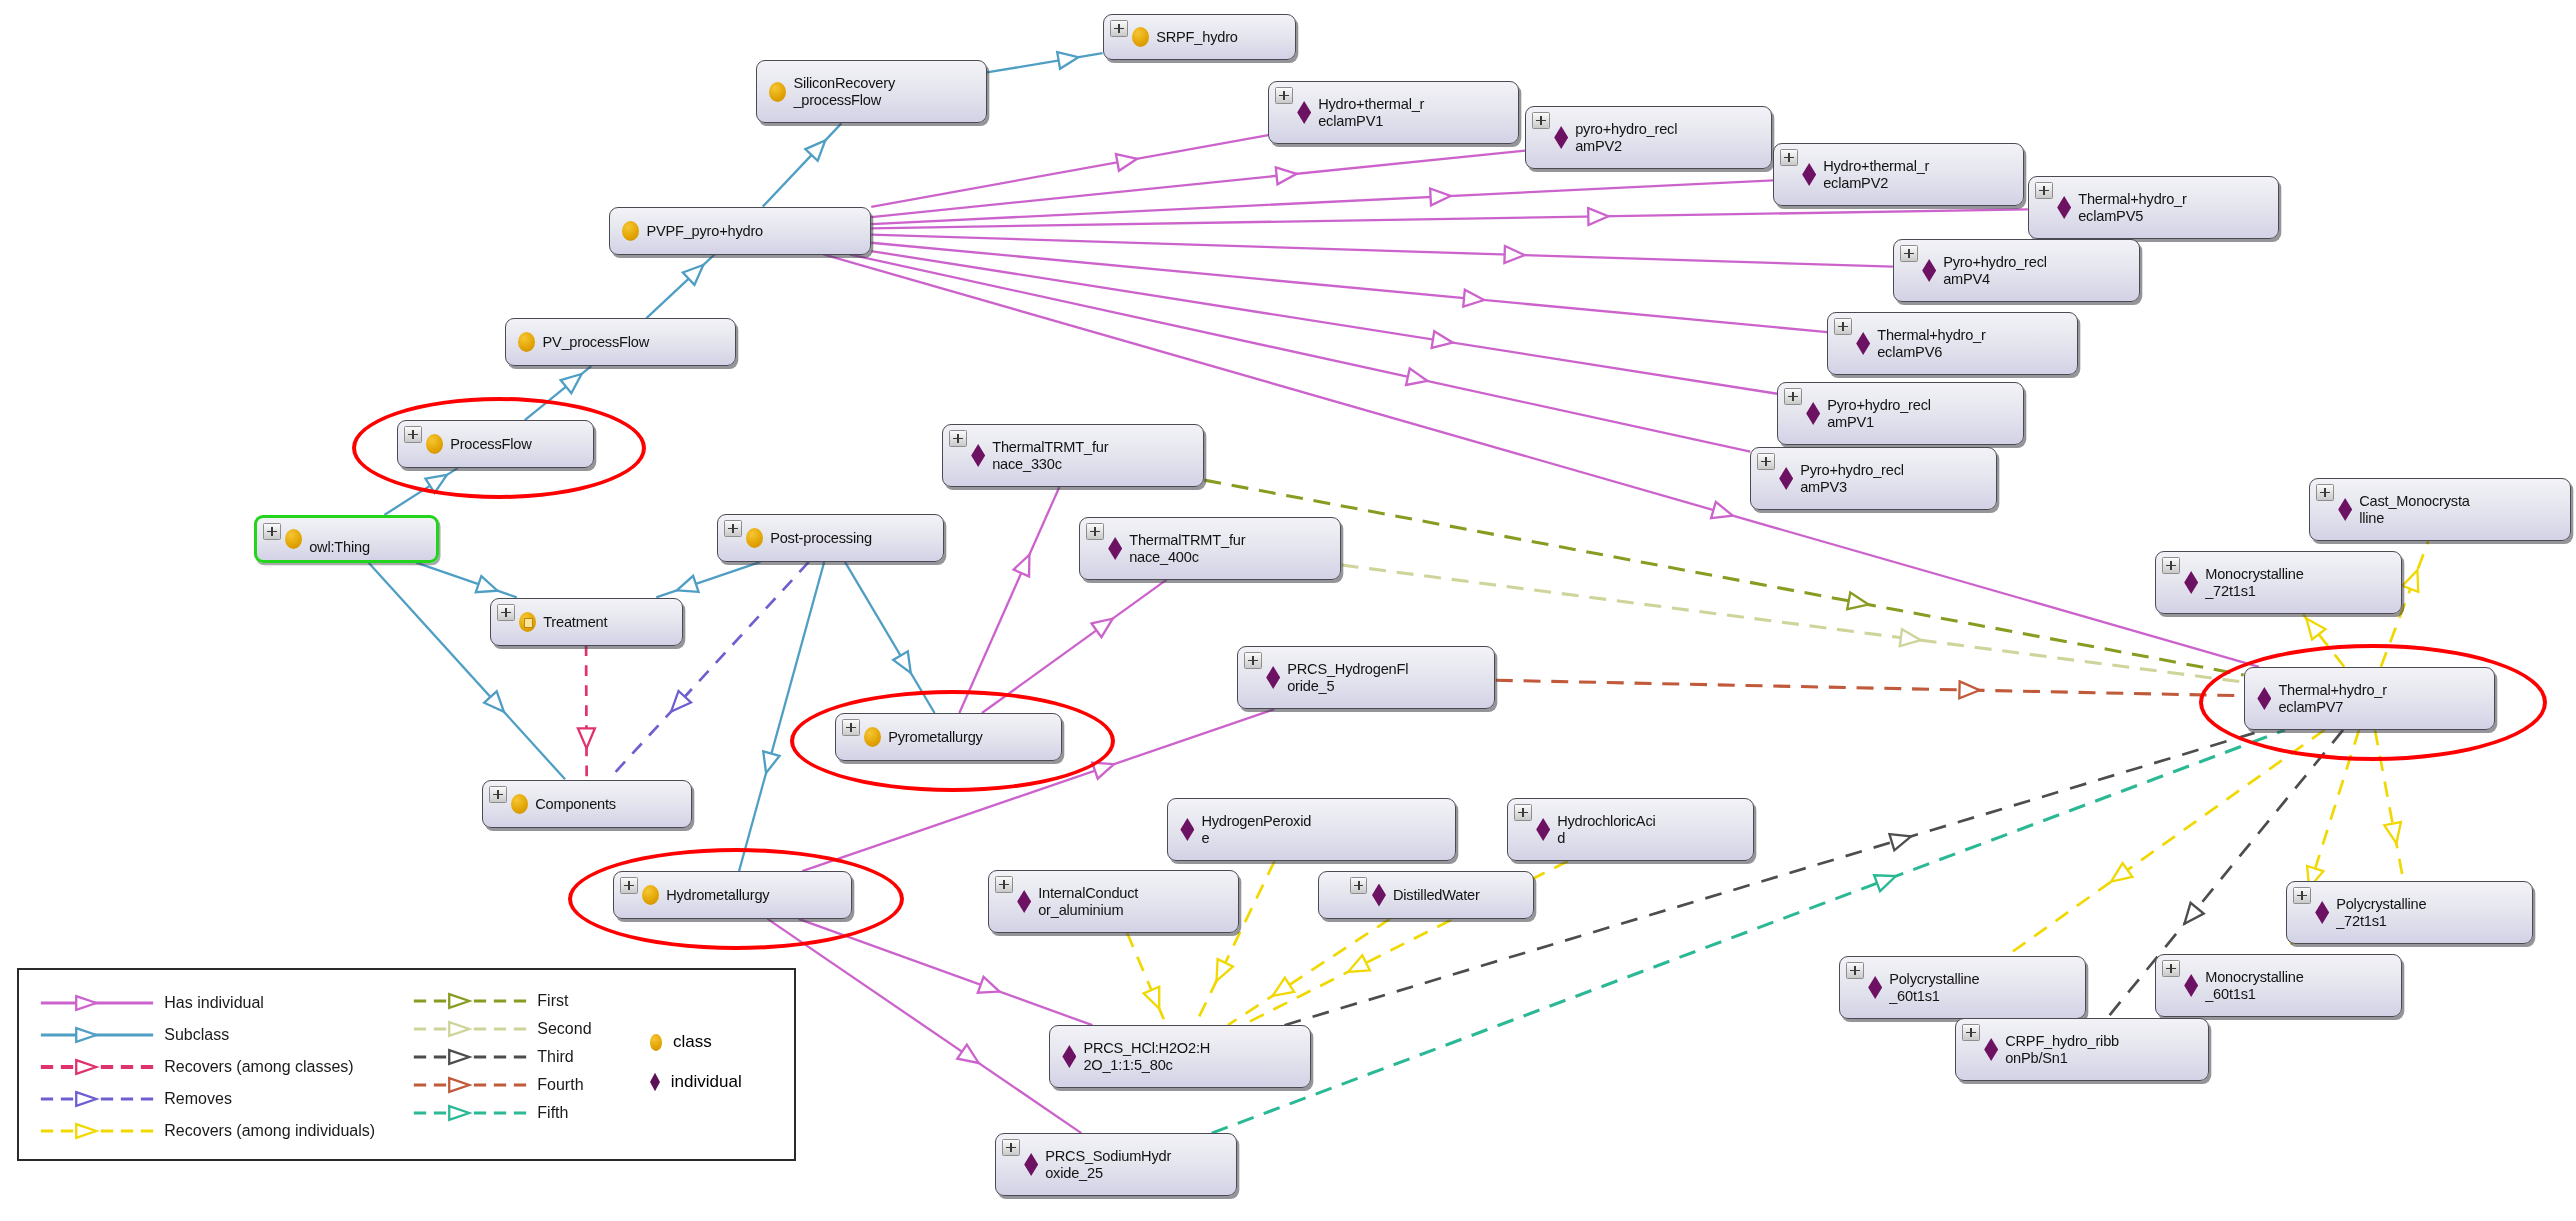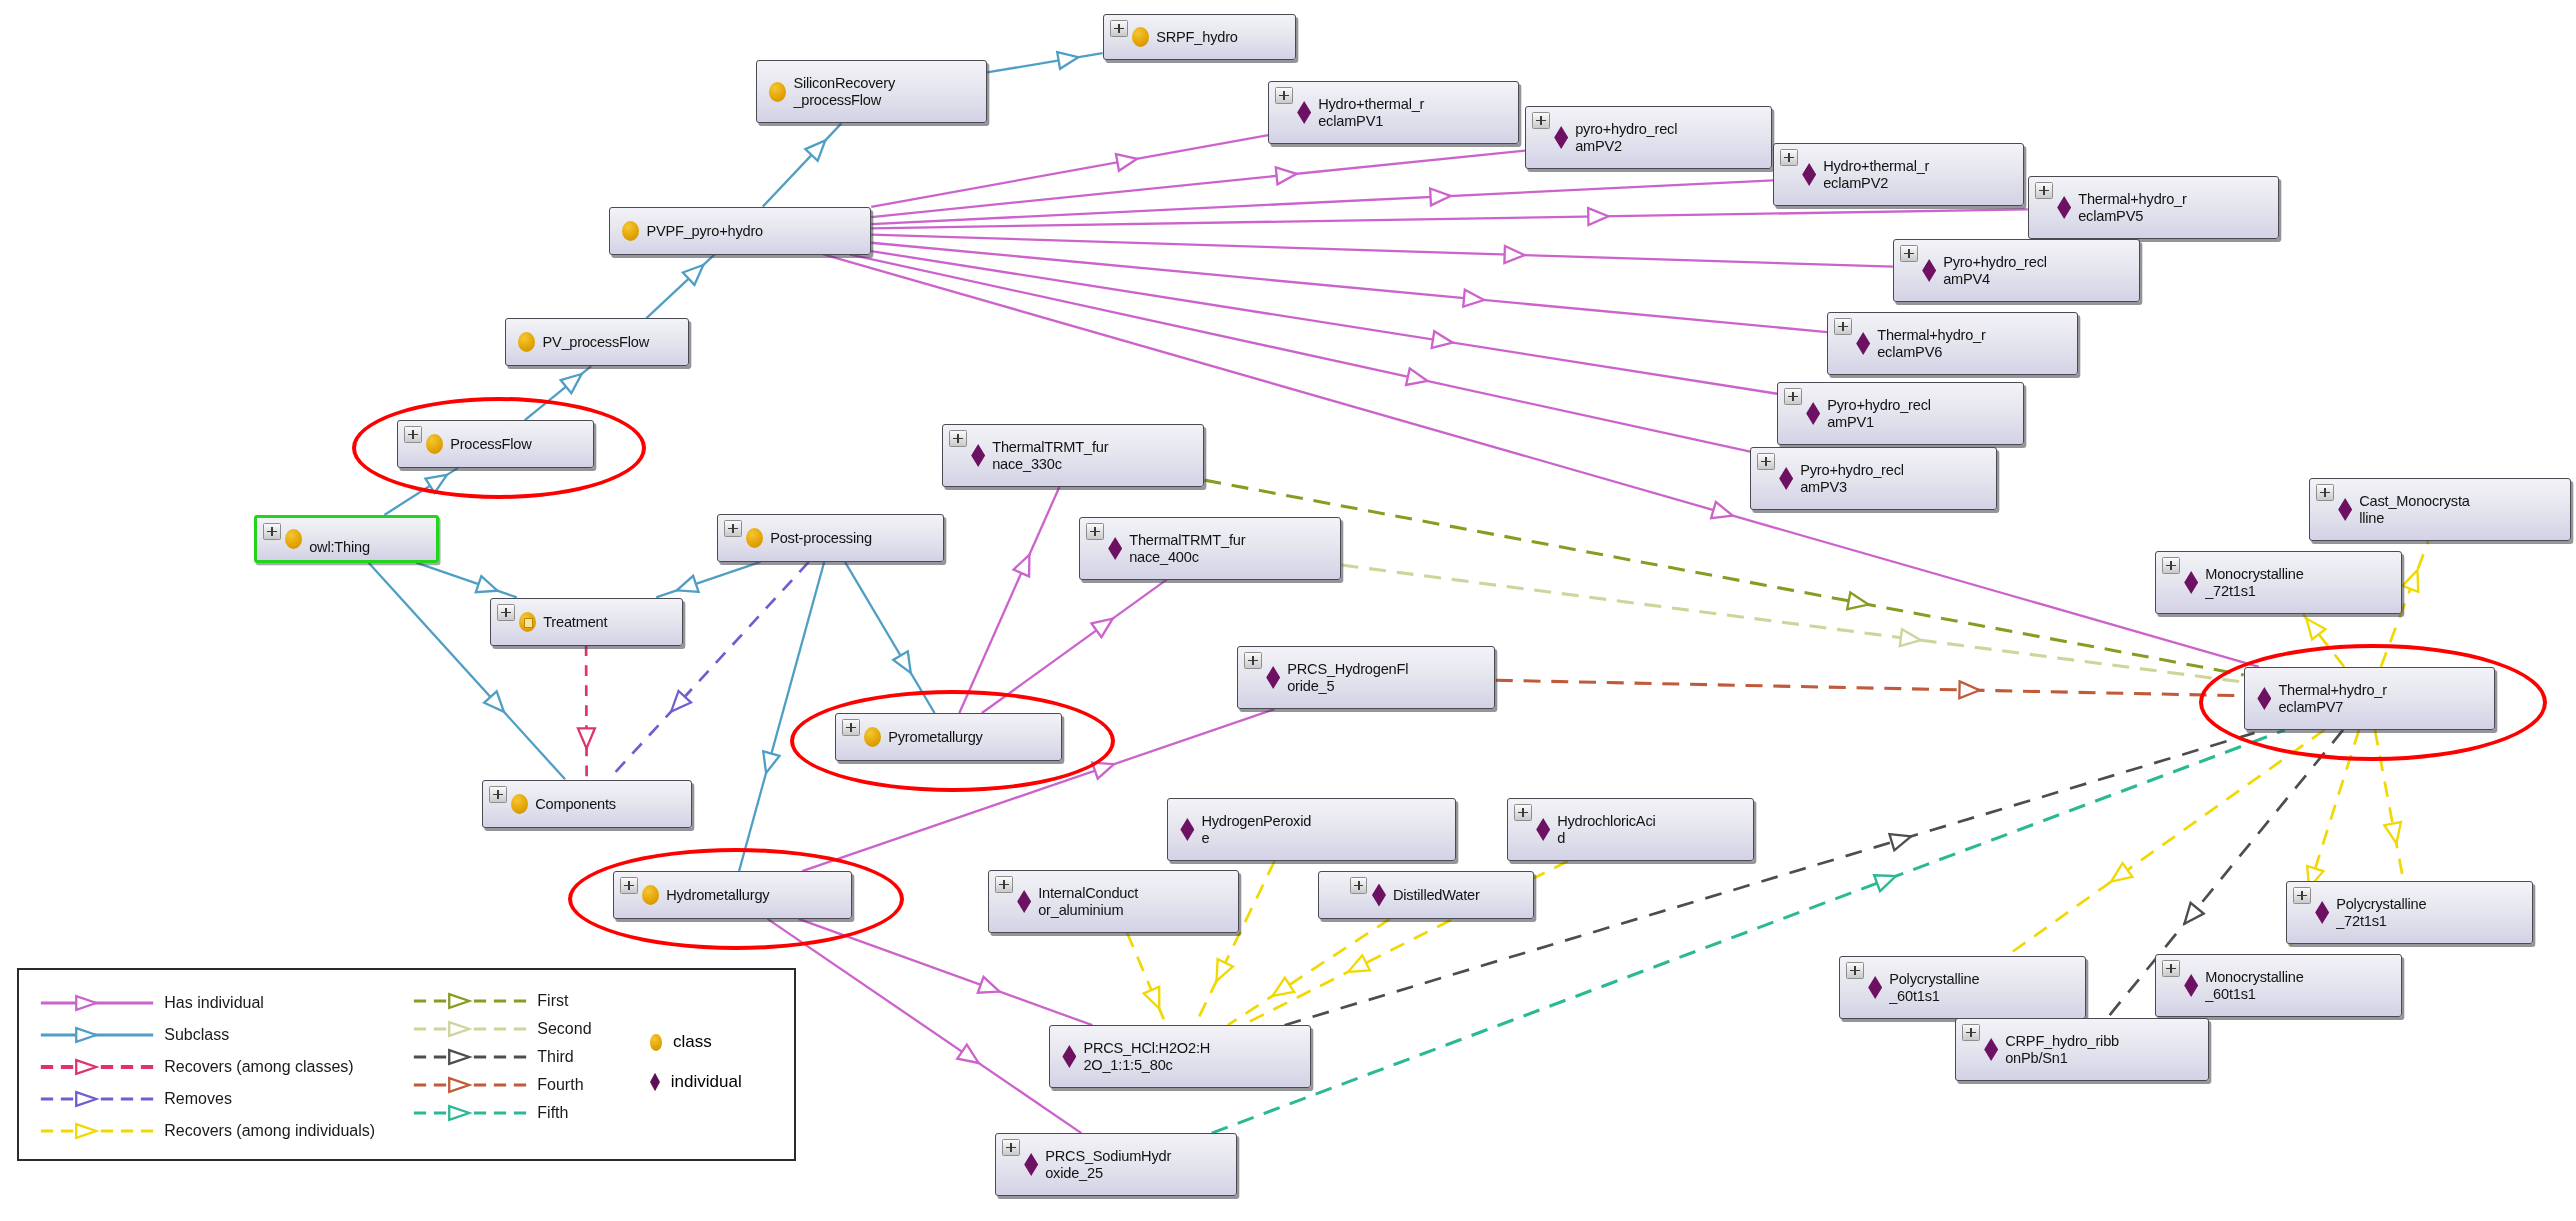--- a/index.html
+++ b/index.html
@@ -4,21 +4,21 @@
 <title>Ontology Graph</title>
 <style>
   html,body{margin:0;padding:0;background:#ffffff;}
   body{font-family:"Liberation Sans",sans-serif;}
   #stage{position:relative;width:2576px;height:1221px;background:#fff;overflow:hidden;}
   #edges{position:absolute;left:0;top:0;width:2576px;height:1221px;}
   .node{
     position:absolute;
     box-sizing:border-box;
     border:1.5px solid #4a4a52;
-    border-radius:3px;
+    border-radius:9px;
     background:linear-gradient(to bottom,#f2f2f7 0%,#e6e6ef 45%,#d3d2e6 100%);
     box-shadow:2.3px 3.1px 0 rgba(60,60,70,.55);
     display:flex;align-items:center;
     padding:4.6px 9.3px 4.6px 6.2px;
     z-index:5;
   }
   .node .ex{
     flex:0 0 auto;
     width:15.4px;height:15.4px;margin-right:4.6px;
     align-self:flex-start;
@@ -179,21 +179,21 @@
         <span style="flex: 0 0 auto; width: 6.2px;"></span>
         <span class="ico class-ico"></span>
         <span class="lbl">SiliconRecovery
 _processFlow</span>
       </div>
       <div class="node" style="left: 609px; top: 207px; width: 262px; height: 48px;">
         <span style="flex: 0 0 auto; width: 6.2px;"></span>
         <span class="ico class-ico"></span>
         <span class="lbl">PVPF_pyro+hydro</span>
       </div>
-      <div class="node" style="left: 505px; top: 318px; width: 184px; height: 48px;">
+      <div class="node" style="left: 505px; top: 318px; width: 231px; height: 48px;">
         <span style="flex: 0 0 auto; width: 6.2px;"></span>
         <span class="ico class-ico"></span>
         <span class="lbl">PV_processFlow</span>
       </div>
       <div class="node" style="left: 397px; top: 420px; width: 197px; height: 48px;">
         <span class="ex"></span>
         <span class="ico class-ico"></span>
         <span class="lbl">ProcessFlow</span>
       </div>
       <div class="node selected" style="left: 254px; top: 515px; width: 185px; height: 48px;">

